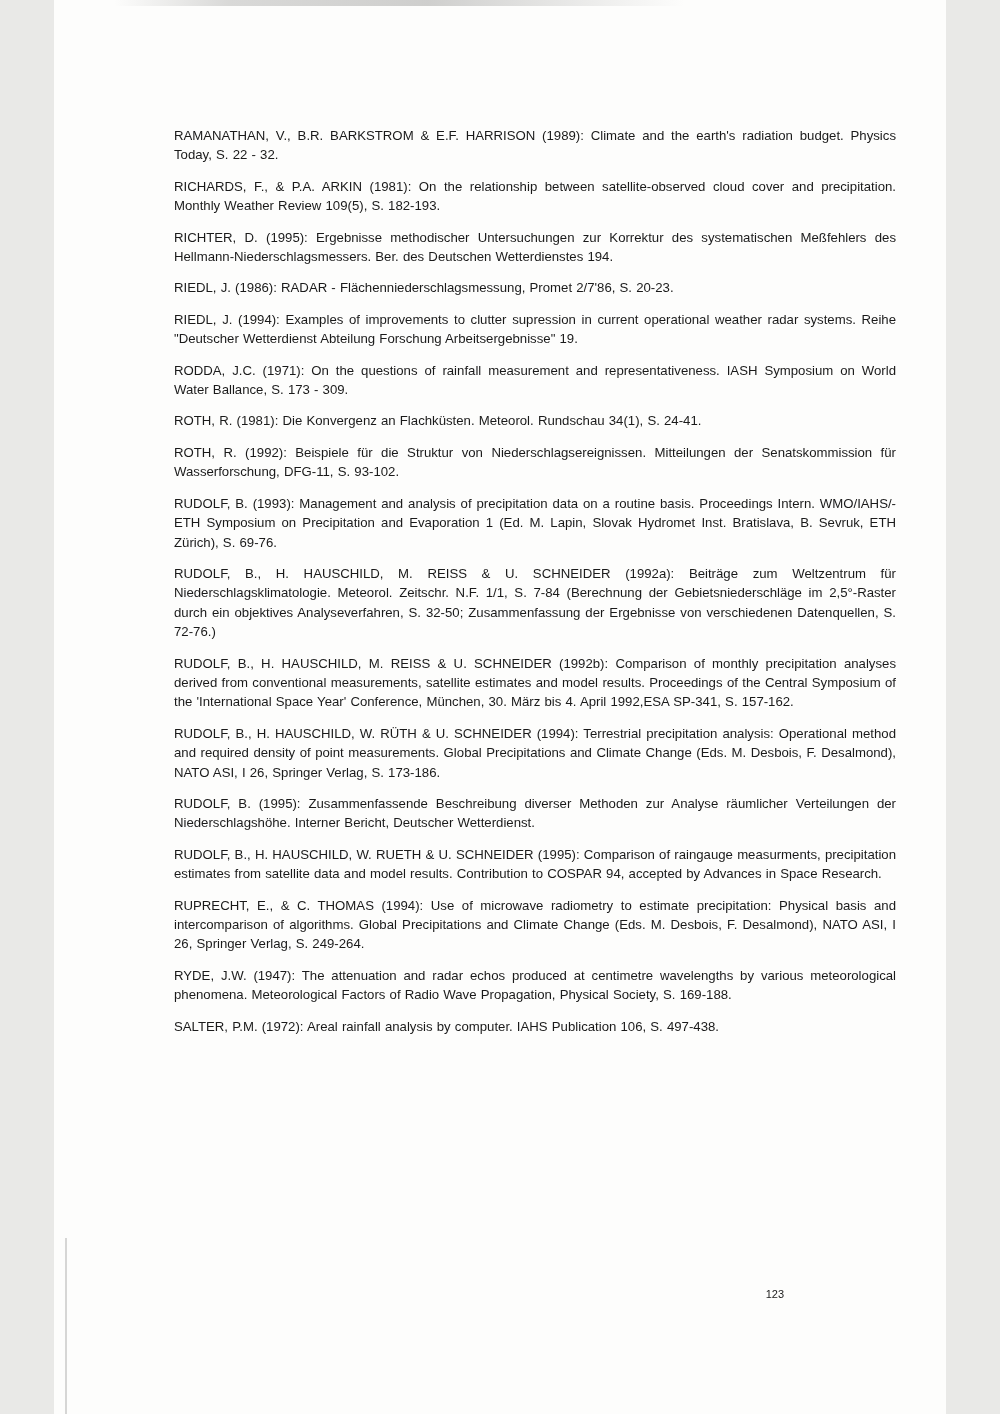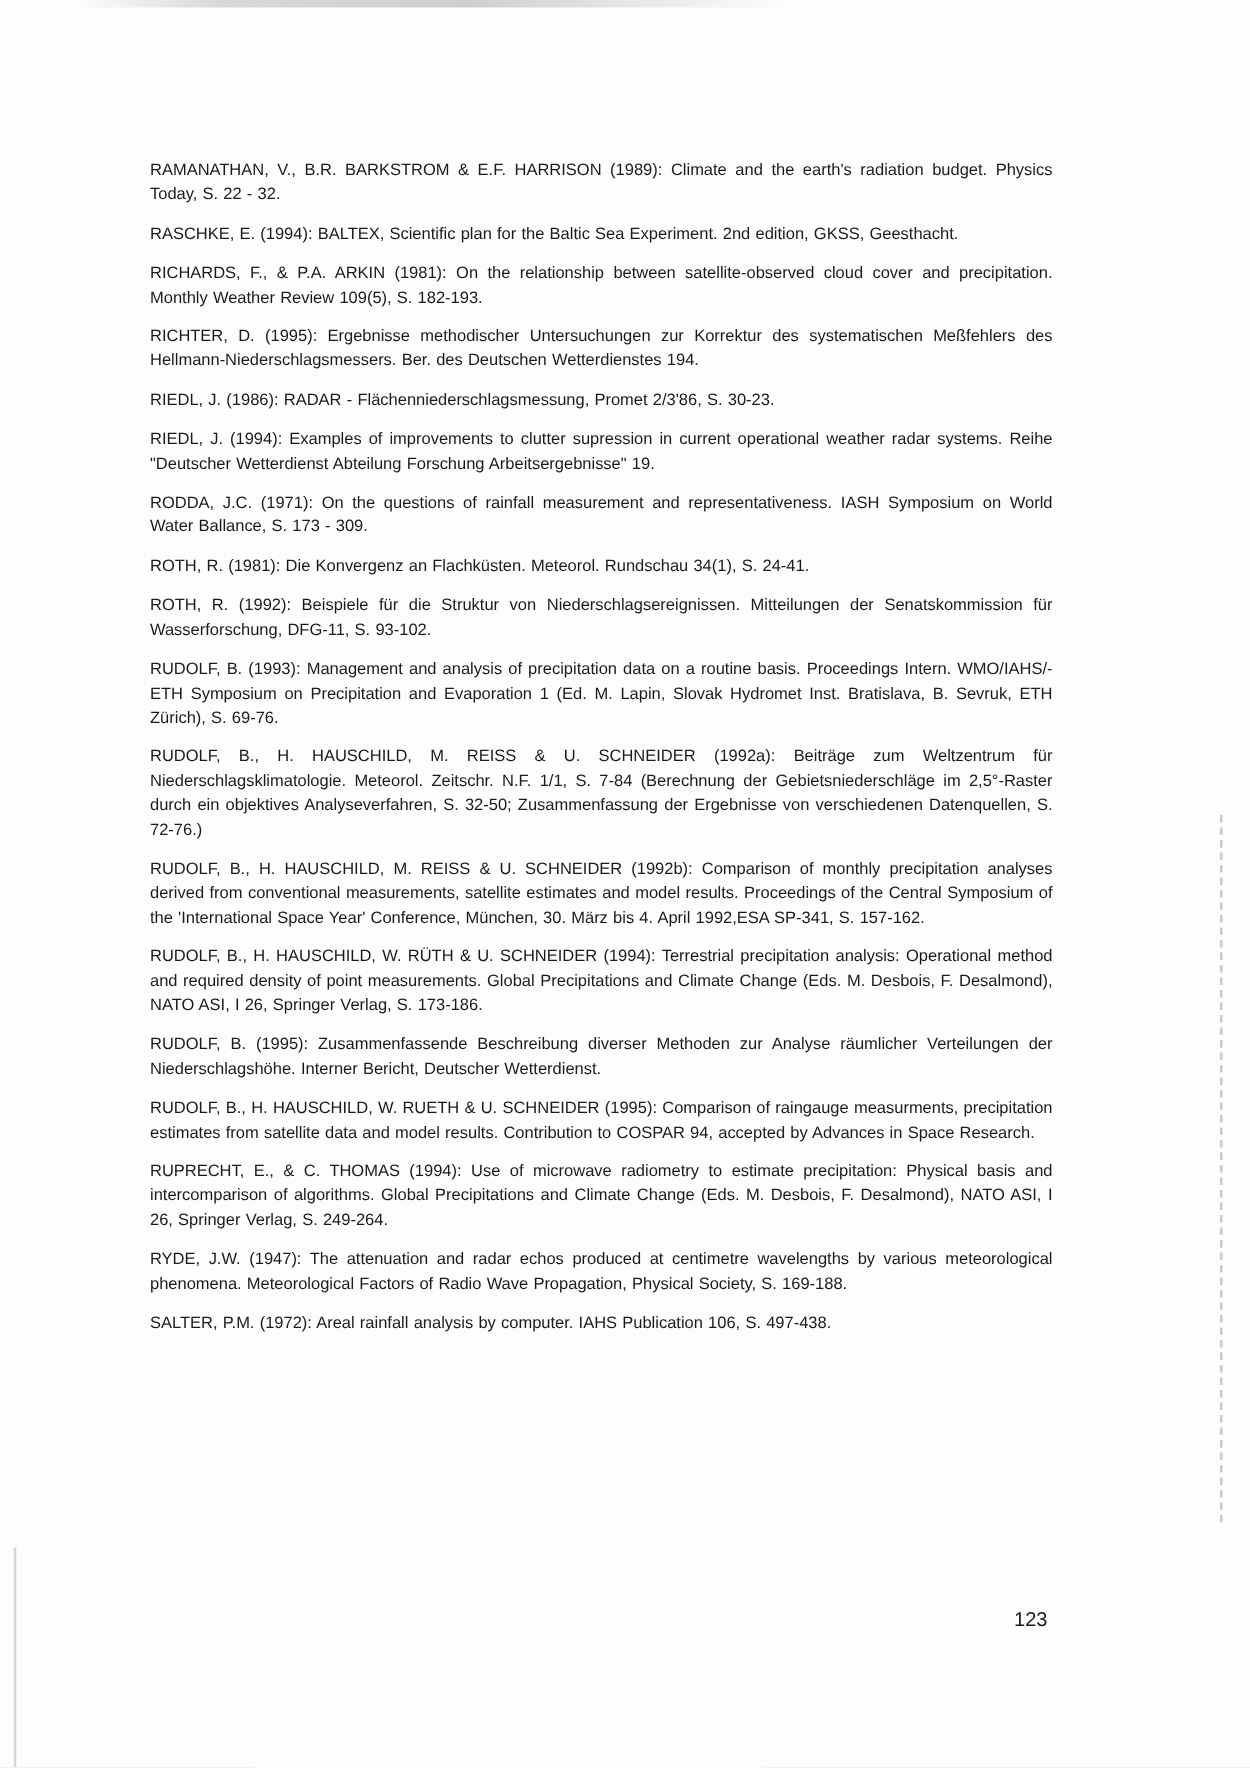--- a/index.html
+++ b/index.html
@@ -1,18 +1,18 @@
 <!DOCTYPE html>
 <html><head>
 <meta charset="utf-8">
 <style>
   html, body { margin: 0; padding: 0; background: #e9e9e7; }
   .page {
     position: relative;
-    width: 1000px;
+    width: 892px;
     height: 1414px;
     margin: 0 auto;
     background: #fdfdfc;
     overflow: hidden;
     font-family: "Liberation Sans", "DejaVu Sans", sans-serif;
     color: #1c1c1c;
   }
   .content {
     position: absolute;
     left: 120px;
@@ -24,21 +24,21 @@
     font-size: 13.2px;
     line-height: 19.4px;
     text-align: justify;
     word-spacing: 0.5px;
     color: #1a1a1a;
   }
   .page-number {
     position: absolute;
     top: 1288px;
     right: 162px;
-    font-size: 16px;
+    font-size: 11px;
     color: #1a1a1a;
   }
   
   .artifact-right-dashes {
     position: absolute;
     left: 976px;
     top: 652px;
     height: 566px;
     width: 0;
     border-left: 2px dashed #bfbfbf;
@@ -64,24 +64,23 @@
 </style>
 </head>
 <body>
 
 <div class="page">
 
   <div class="artifact-top-smudge"></div>
 
   <div class="content">
     <p class="ref">RAMANATHAN, V., B.R. BARKSTROM &amp; E.F. HARRISON (1989): Climate and the earth's radiation budget. Physics Today, S. 22 - 32.</p>
-    <p class="ref">RASCHKE, E. (1994): BALTEX, Scientific plan for the Baltic Sea Experiment. 2nd edition, GKSS, Geesthacht.</p>
     <p class="ref">RICHARDS, F., &amp; P.A. ARKIN (1981): On the relationship between satellite-observed cloud cover and precipitation. Monthly Weather Review 109(5), S. 182-193.</p>
     <p class="ref">RICHTER, D. (1995): Ergebnisse methodischer Untersuchungen zur Korrektur des systematischen Meßfehlers des Hellmann-Niederschlagsmessers. Ber. des Deutschen Wetterdienstes 194.</p>
-    <p class="ref">RIEDL, J. (1986): RADAR - Flächenniederschlagsmessung, Promet 2/3'86, S. 30-23.</p>
+    <p class="ref">RIEDL, J. (1986): RADAR - Flächenniederschlagsmessung, Promet 2/7'86, S. 20-23.</p>
     <p class="ref">RIEDL, J. (1994): Examples of improvements to clutter supression in current operational weather radar systems. Reihe "Deutscher Wetterdienst Abteilung Forschung Arbeitsergebnisse" 19.</p>
     <p class="ref">RODDA, J.C. (1971): On the questions of rainfall measurement and representativeness. IASH Symposium on World Water Ballance, S. 173 - 309.</p>
     <p class="ref">ROTH, R. (1981): Die Konvergenz an Flachküsten. Meteorol. Rundschau 34(1), S. 24-41.</p>
     <p class="ref">ROTH, R. (1992): Beispiele für die Struktur von Niederschlagsereignissen. Mitteilungen der Senatskommission für Wasserforschung, DFG-11, S. 93-102.</p>
     <p class="ref">RUDOLF, B. (1993): Management and analysis of precipitation data on a routine basis. Proceedings Intern. WMO/IAHS/-ETH Symposium on Precipitation and Evaporation 1 (Ed. M. Lapin, Slovak Hydromet Inst. Bratislava, B. Sevruk, ETH Zürich), S. 69-76.</p>
     <p class="ref">RUDOLF, B., H. HAUSCHILD, M. REISS &amp; U. SCHNEIDER (1992a): Beiträge zum Weltzentrum für Niederschlagsklimatologie. Meteorol. Zeitschr. N.F. 1/1, S. 7-84 (Berechnung der Gebietsniederschläge im 2,5°-Raster durch ein objektives Analyseverfahren, S. 32-50; Zusammenfassung der Ergebnisse von verschiedenen Datenquellen, S. 72-76.)</p>
     <p class="ref">RUDOLF, B., H. HAUSCHILD, M. REISS &amp; U. SCHNEIDER (1992b): Comparison of monthly precipitation analyses derived from conventional measurements, satellite estimates and model results. Proceedings of the Central Symposium of the 'International Space Year' Conference, München, 30. März bis 4. April 1992,ESA SP-341, S. 157-162.</p>
     <p class="ref">RUDOLF, B., H. HAUSCHILD, W. RÜTH &amp; U. SCHNEIDER (1994): Terrestrial precipitation analysis: Operational method and required density of point measurements. Global Precipitations and Climate Change (Eds. M. Desbois, F. Desalmond), NATO ASI, I 26, Springer Verlag, S. 173-186.</p>
     <p class="ref">RUDOLF, B. (1995): Zusammenfassende Beschreibung diverser Methoden zur Analyse räumlicher Verteilungen der Niederschlagshöhe. Interner Bericht, Deutscher Wetterdienst.</p>
     <p class="ref">RUDOLF, B., H. HAUSCHILD, W. RUETH &amp; U. SCHNEIDER (1995): Comparison of raingauge measurments, precipitation estimates from satellite data and model results. Contribution to COSPAR 94, accepted by Advances in Space Research.</p>

